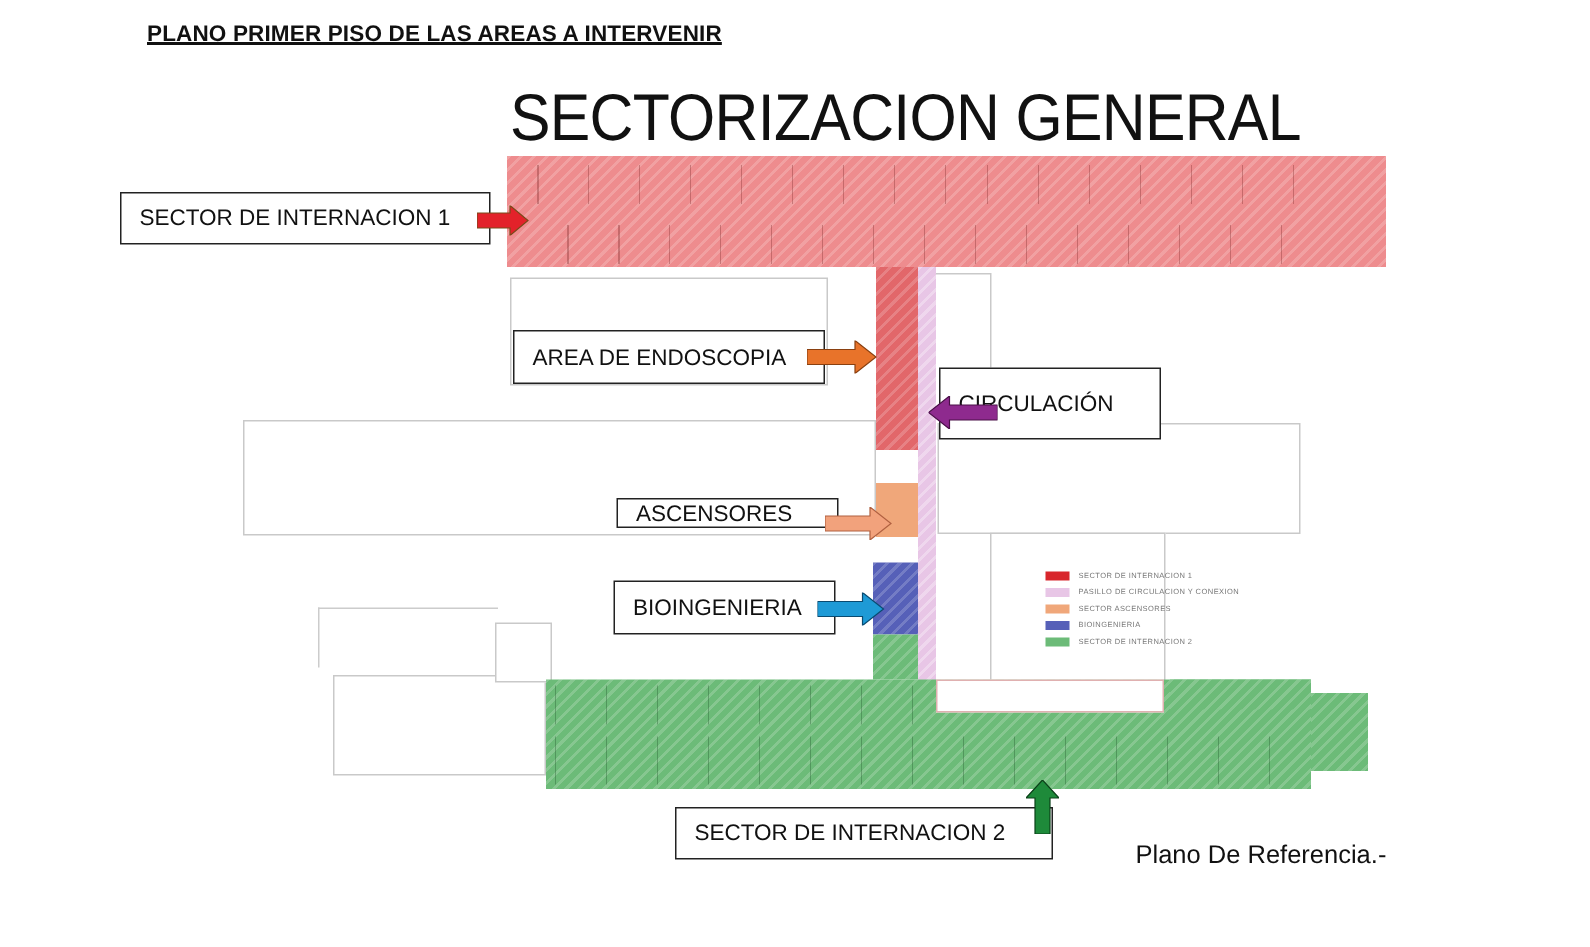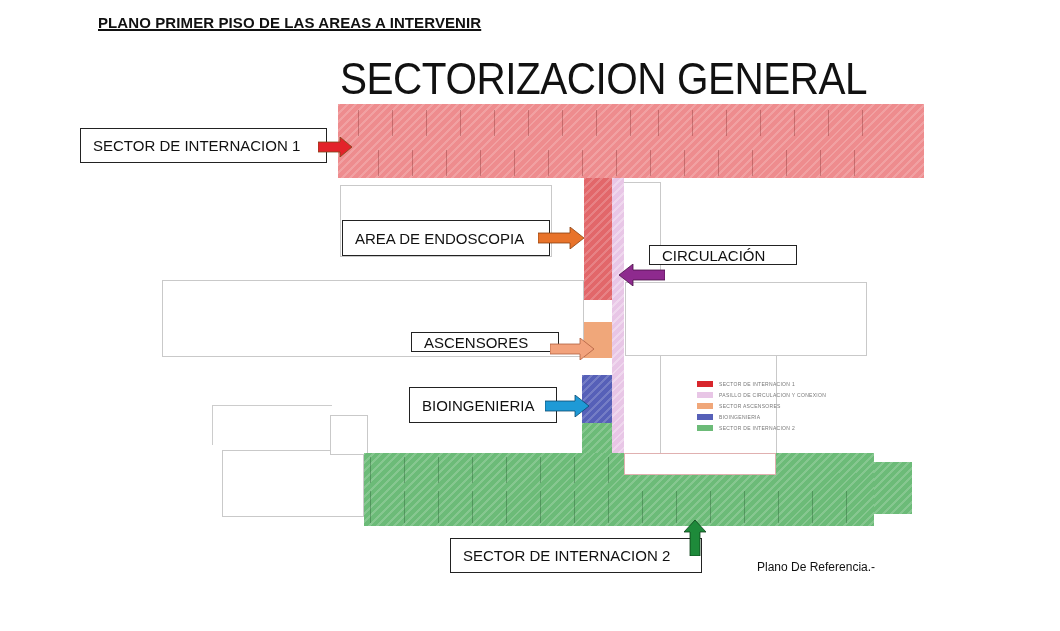--- a/index.html
+++ b/index.html
@@ -18,21 +18,21 @@
      background-image:repeating-linear-gradient(135deg, rgba(255,255,255,0.3) 0 2px, rgba(0,0,0,0) 2px 6px); }
   .hatch-orange { background-color:#f0a77a; }
   .hatch-blue { background-color:#5660b8;
      background-image:repeating-linear-gradient(135deg, rgba(255,255,255,0.18) 0 2px, rgba(0,0,0,0) 2px 6px); }
   .wire { border:1px solid #c9c9c9; background:#fff; }
   .label-box { border:1px solid #222; background:#fff; font-size:15px; color:#111;
                display:flex; align-items:center; padding-left:12px; box-sizing:border-box; }
   .legend-row { display:flex; align-items:center; height:10px; margin-bottom:1px; }
   .legend-swatch { width:16px; height:6px; margin-right:6px; }
   .legend-text { font-size:5px; color:#777; white-space:nowrap; letter-spacing:0.3px; }
-  .ref-note { left:757px; top:560px; font-size:12px; color:#111; }
+  .ref-note { left:757px; top:560px; font-size:17px; color:#111; }
   .grid-lines { background-image:
       repeating-linear-gradient(90deg, rgba(120,40,40,0.35) 0 1px, transparent 1px 34px); }
   .grid-lines-g { background-image:
       repeating-linear-gradient(90deg, rgba(30,80,40,0.35) 0 1px, transparent 1px 34px); }
 </style>
 </head>
 <body>
 
 <div class="abs page-title">PLANO PRIMER PISO DE LAS AREAS A INTERVENIR</div>
 
@@ -105,21 +105,21 @@
   <polygon points="0,5 22,5 22,0 34,10 22,20 22,15 0,15" fill="#e3222a" stroke="#7a4a1a" stroke-width="0.8"></polygon>
 </svg>
 
 <div class="abs label-box" style="left:342px;top:220px;width:208px;height:36px;">
   <span>AREA DE ENDOSCOPIA</span>
 </div>
 <svg class="abs" style="left:538px;top:227px;" width="48" height="22" viewBox="0 0 48 22">
   <polygon points="0,6 32,6 32,0 46,11 32,22 32,16 0,16" fill="#e8732a" stroke="#8a4010" stroke-width="0.8"></polygon>
 </svg>
 
-<div class="abs label-box" style="left:649px;top:245px;width:148px;height:20px;">
+<div class="abs label-box" style="left:626px;top:245px;width:148px;height:48px;">
   <span>CIRCULACIÓN</span>
 </div>
 <svg class="abs" style="left:619px;top:264px;" width="46" height="22" viewBox="0 0 46 22">
   <polygon points="46,6 14,6 14,0 0,11 14,22 14,16 46,16" fill="#8e2a8e" stroke="#4a1048" stroke-width="0.8"></polygon>
 </svg>
 
 <div class="abs label-box" style="left:411px;top:332px;width:148px;height:20px;">
   <span>ASCENSORES</span>
 </div>
 <svg class="abs" style="left:550px;top:338px;" width="46" height="22" viewBox="0 0 46 22">

